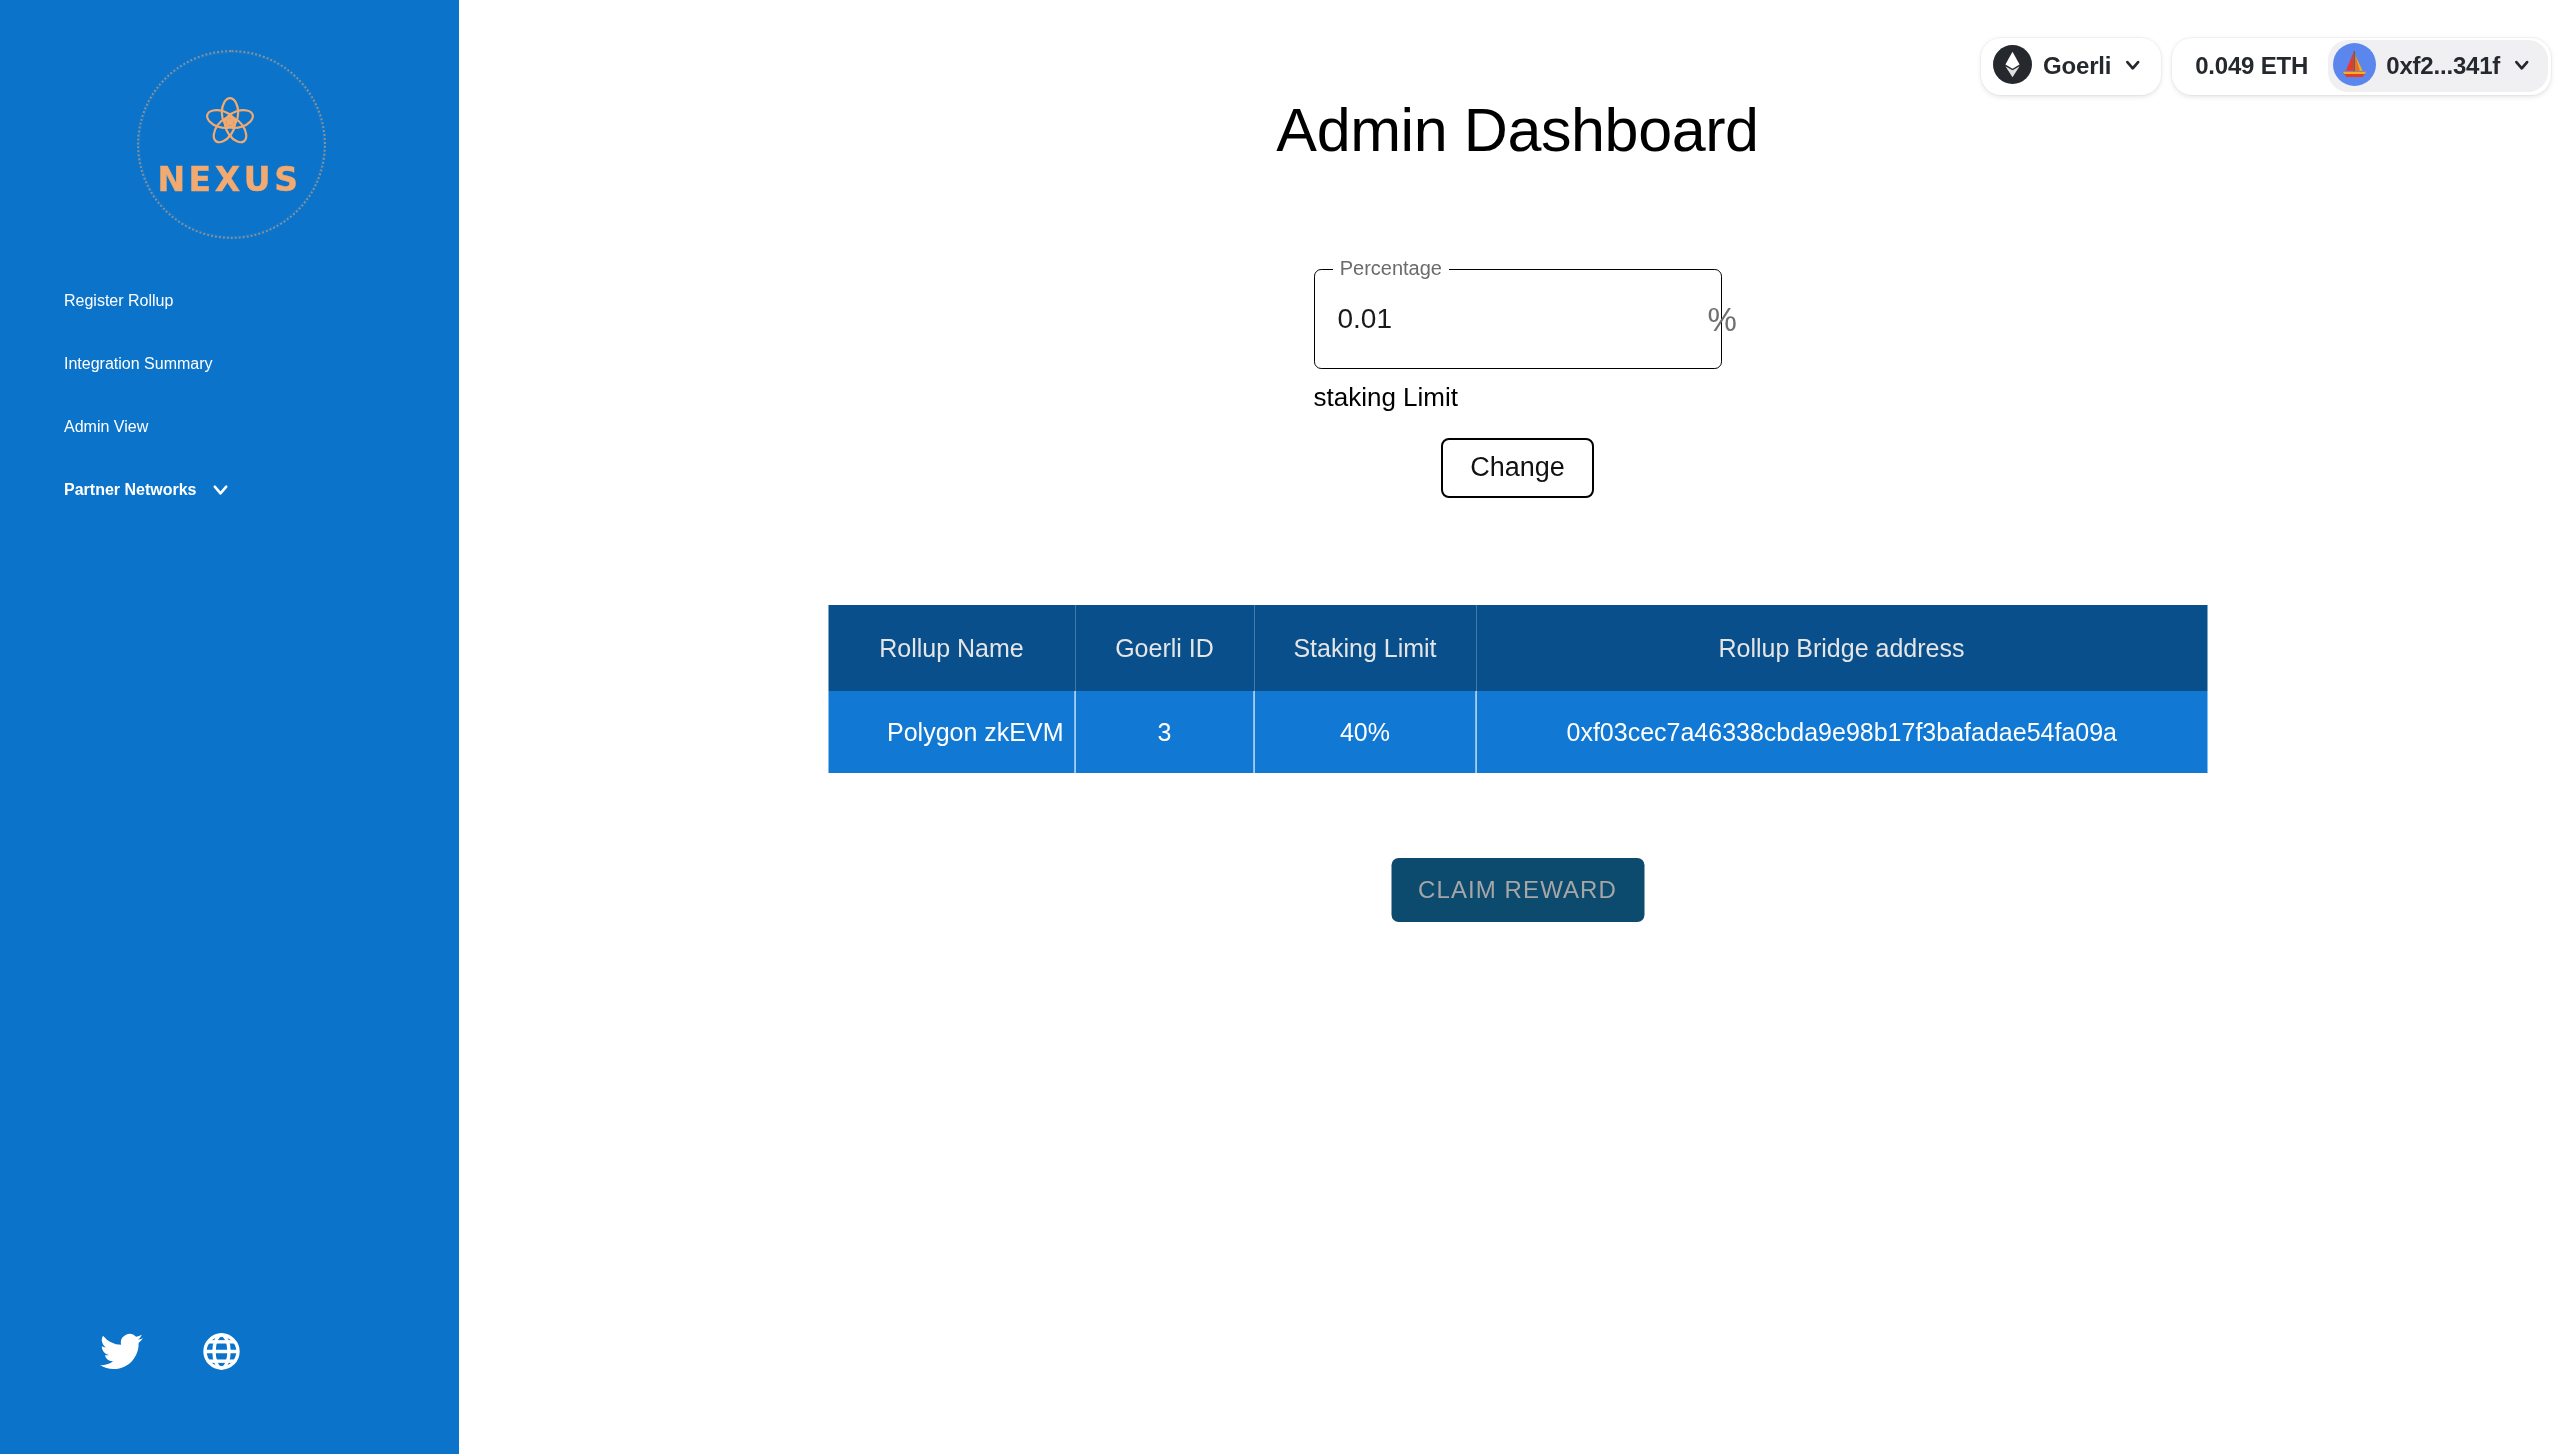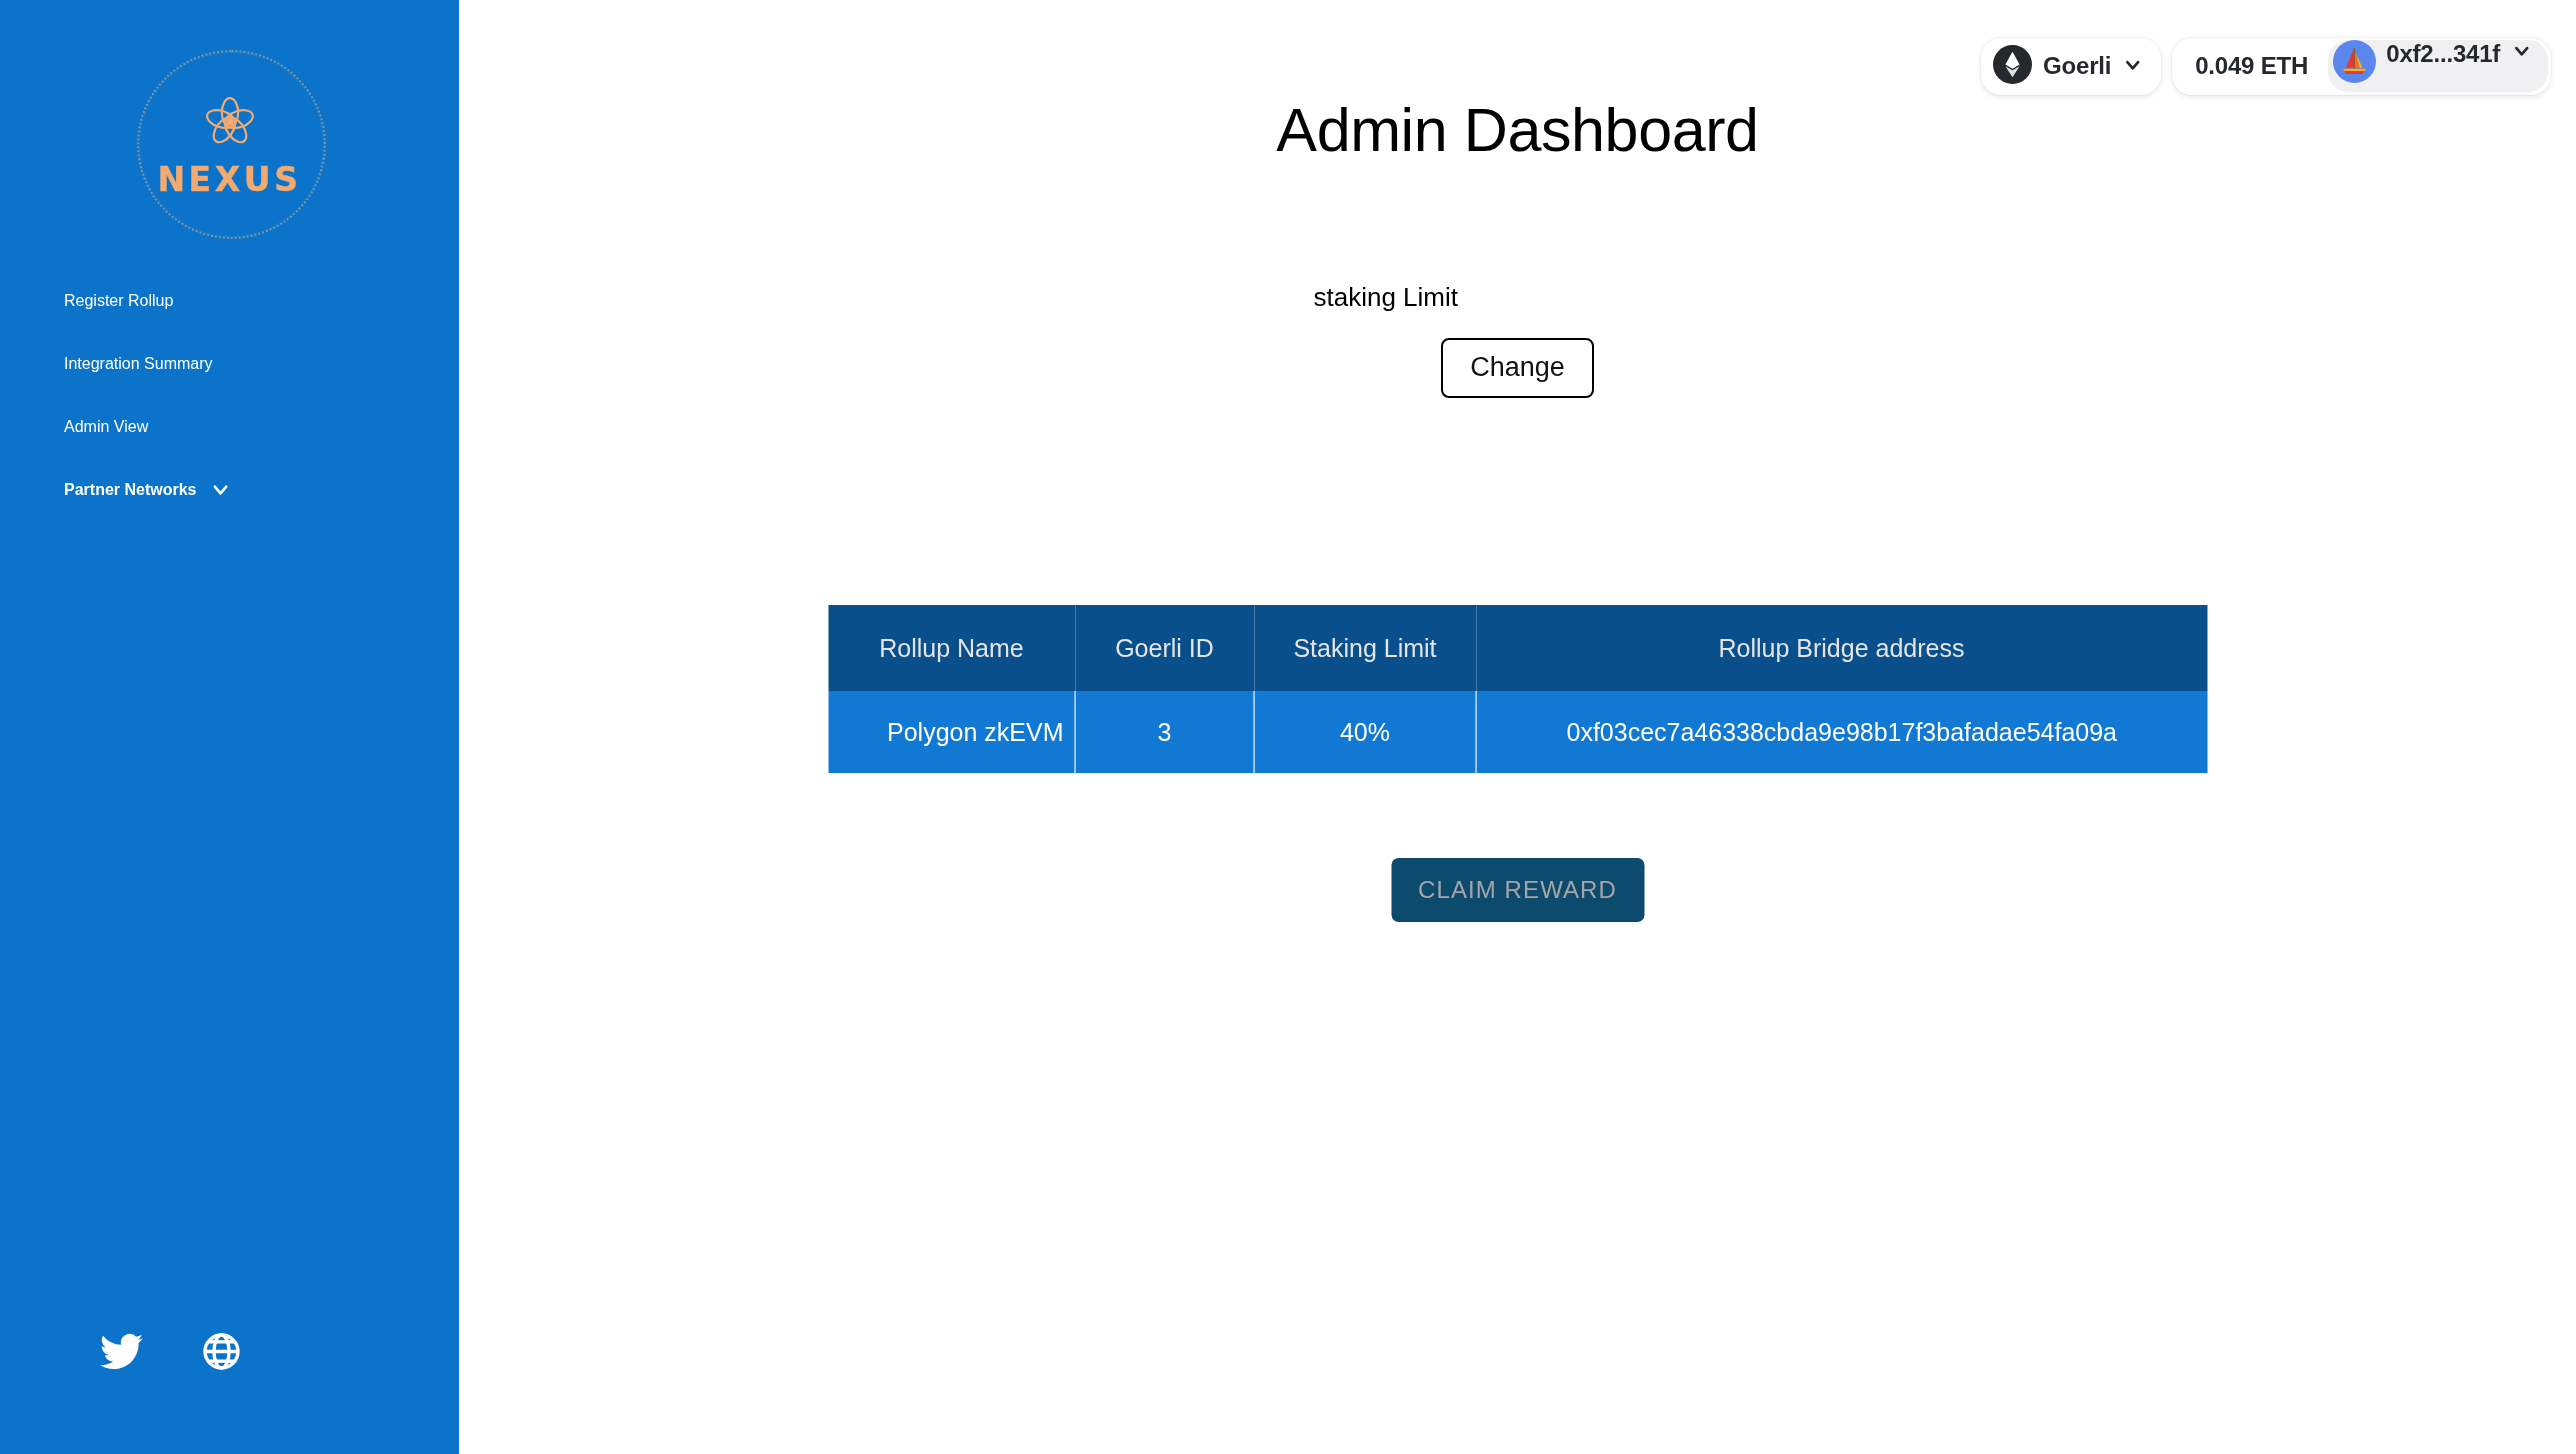--- a/index.html
+++ b/index.html
@@ -120,21 +120,21 @@
   #network-label {
     font-size: 24px; font-weight: 700; color: #25292e;
     letter-spacing: -0.2px;
   }
   #account-chip { padding-left: 23px; gap: 0; }
   #eth-balance {
     font-size: 24px; font-weight: 700; color: #25292e;
     letter-spacing: -0.2px; padding-right: 20px;
   }
   #account-pill {
-    display: flex; align-items: flex-start; gap: 10.7px;
+    display: flex; align-items: center; gap: 10.7px;
     background: #f0f0f2;
     border-radius: 20px;
     height: 52px;
     padding: 0 16px 0 4.5px;
     margin-right: 2.7px;
   }
   #account-label {
     font-size: 24px; font-weight: 700; color: #25292e;
     letter-spacing: -0.2px;
   }
@@ -384,20 +384,25 @@
         </span>
       </span>
     </div>
 
   </div>
 
   <h1 id="page-title">Admin Dashboard</h1>
 
   <section id="form-block">
 
+    <div class="tf-root">
+      <span class="tf-legend">Percentage</span>
+      <input id="percentage-input" type="text" value="0.01" style="">
+      <span id="percent-adornment">%</span>
+    </div>
 
     <div id="helper-text">staking Limit</div>
 
     <button id="change-button">Change</button>
 
   </section>
 
   <table id="rollup-table">
     <colgroup>
       <col class="col-name">

